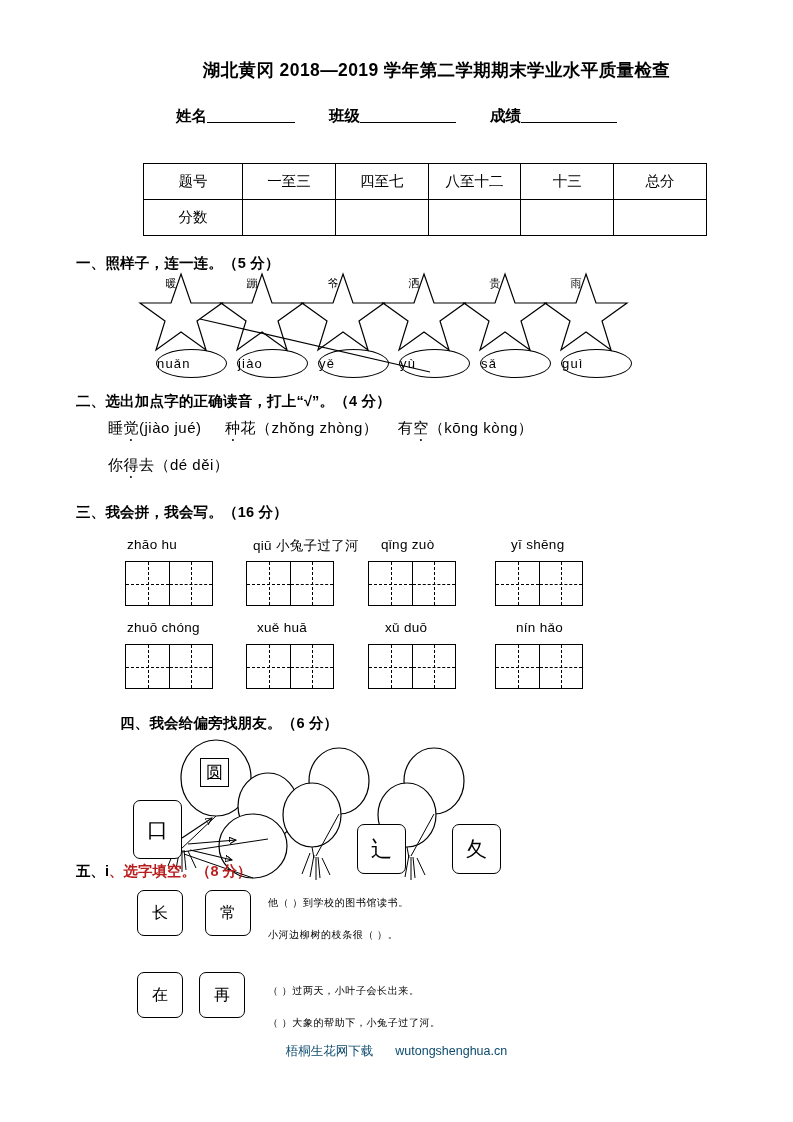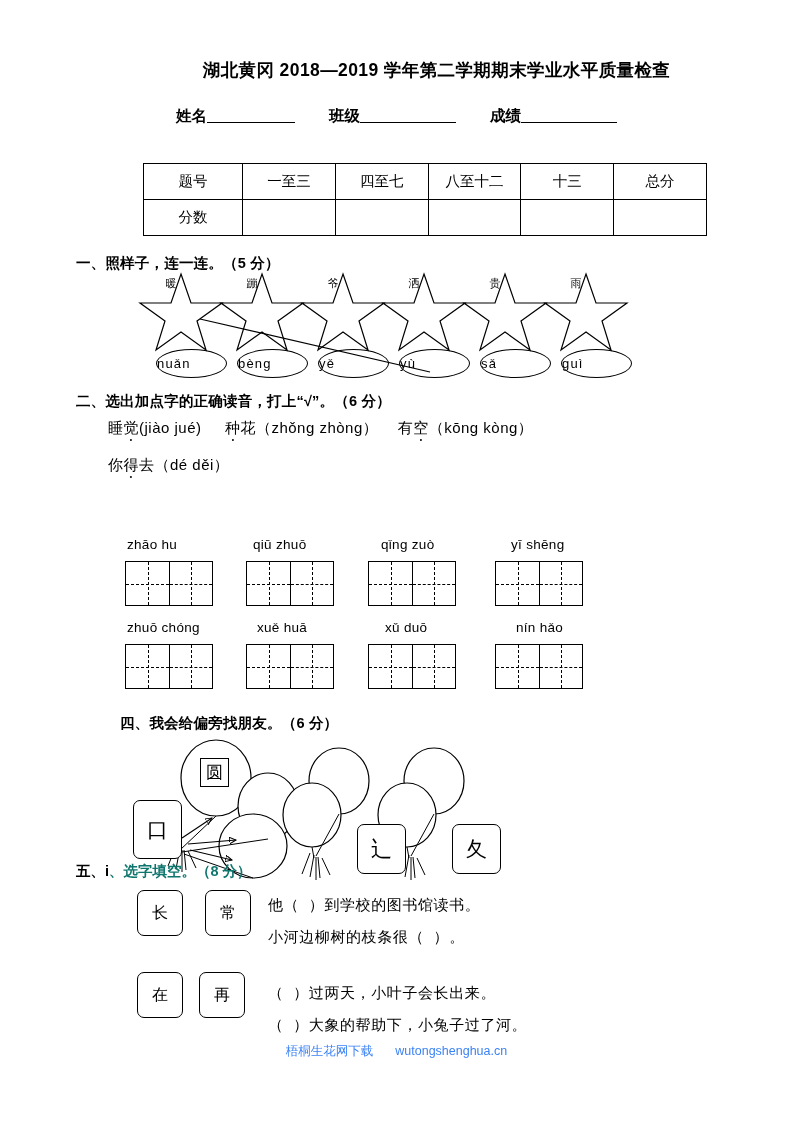--- a/index.html
+++ b/index.html
@@ -187,44 +187,44 @@
     display: flex;
     align-items: center;
     justify-content: center;
     font-size: 16px;
     font-family: "Liberation Serif", "DejaVu Serif", serif;
     width: 44px; height: 44px;
     background: #fff;
   }
   .sent {
     position: absolute;
-    font-size: 15px;
-    font-family: Liberation Mono, monospace;
+    font-size: 10px;
+    font-family: Liberation Serif, serif;
     white-space: nowrap;
     letter-spacing: 0.6px;
     text-align: right;
   }
 
   .faded {
     position: absolute;
     font-family: "Liberation Sans", "DejaVu Sans", sans-serif;
     font-weight: bold;
     font-size: 14.5px;
     white-space: nowrap;
   }
-  .faded .ghost { color: #0f766e; }
+  .faded .ghost { color: #b91c1c; }
 
   
   .footer {
     position: absolute;
     left: 0; top: 1043px;
     width: 793px;
     text-align: center;
     font-size: 12.5px;
-    color: #3b82f6;
+    color: #0c4a6e;
     font-family: "Liberation Serif", "DejaVu Serif", serif;
   }
   .footer .sp { display: inline-block; width: 22px; }
   .footer .dom { font-family: "Liberation Sans", "DejaVu Sans", sans-serif; }
 
   svg { display: block; overflow: visible; }
 </style>
 </head>
 <body>
 
@@ -272,43 +272,44 @@
   </svg>
 
   <div class="star-char" style="left:157px; top:278px;">暖</div>
   <div class="star-char" style="left:238px; top:278px;">蹦</div>
   <div class="star-char" style="left:319px; top:278px;">爷</div>
   <div class="star-char" style="left:400px; top:278px;">洒</div>
   <div class="star-char" style="left:481px; top:278px;">贵</div>
   <div class="star-char" style="left:562px; top:278px;">雨</div>
 
   <div class="oval" style="left:156px; top:349px; width:69px; height:27px; line-height:27px;">nuǎn</div>
-  <div class="oval" style="left:237px; top:349px; width:69px; height:27px; line-height:27px;">bèng</div>
+  <div class="oval" style="left:237px; top:349px; width:69px; height:27px; line-height:27px;">jiào</div>
   <div class="oval" style="left:318px; top:349px; width:69px; height:27px; line-height:27px;">yě</div>
   <div class="oval" style="left:399px; top:349px; width:69px; height:27px; line-height:27px;">yù</div>
   <div class="oval" style="left:480px; top:349px; width:69px; height:27px; line-height:27px;">sǎ</div>
   <div class="oval" style="left:561px; top:349px; width:69px; height:27px; line-height:27px;">guì</div>
 
-  <div class="sec-h" style="left:76px; top:392px;">二、选出加点字的正确读音，打上“√”。（6 分）</div>
+  <div class="sec-h" style="left:76px; top:392px;">二、选出加点字的正确读音，打上“√”。（4 分）</div>
 
   <div class="q2-line" style="left:108px; top:419px;">
     <span><span>睡</span><span class="dotted-char">觉</span><span>(jiào  jué)</span></span>
     <span style="display:inline-block;width:14px"></span>
     <span><span class="dotted-char">种</span><span>花</span><span>（zhǒng  zhòng）</span></span>
     <span style="display:inline-block;width:10px"></span>
     <span><span>有</span><span class="dotted-char">空</span><span>（kōng  kòng）</span></span>
   </div>
 
   <div class="q2-line" style="left:108px; top:456px;">
     <span><span>你</span><span class="dotted-char">得</span><span>去</span><span>（dé  děi）</span></span>
   </div>
 
+  <div class="sec-h" style="left:76px; top:503px;">三、我会拼，我会写。（16 分）</div>
 
   <div class="py-label" style="left:127px; top:537px;">zhāo hu</div>
-  <div class="py-label" style="left:253px; top:537px;">qiū zhuō</div>
+  <div class="py-label" style="left:253px; top:537px;">qiū 小兔子过了河</div>
   <div class="py-label" style="left:381px; top:537px;">qǐng zuò</div>
   <div class="py-label" style="left:511px; top:537px;">yī shēng</div>
 
   <div class="tzg" style="left:125px; top:561px;">
       <div class="cell"></div>
       <div class="cell"></div>
     </div>
   <div class="tzg" style="left:246px; top:561px;">
       <div class="cell"></div>
       <div class="cell"></div>

